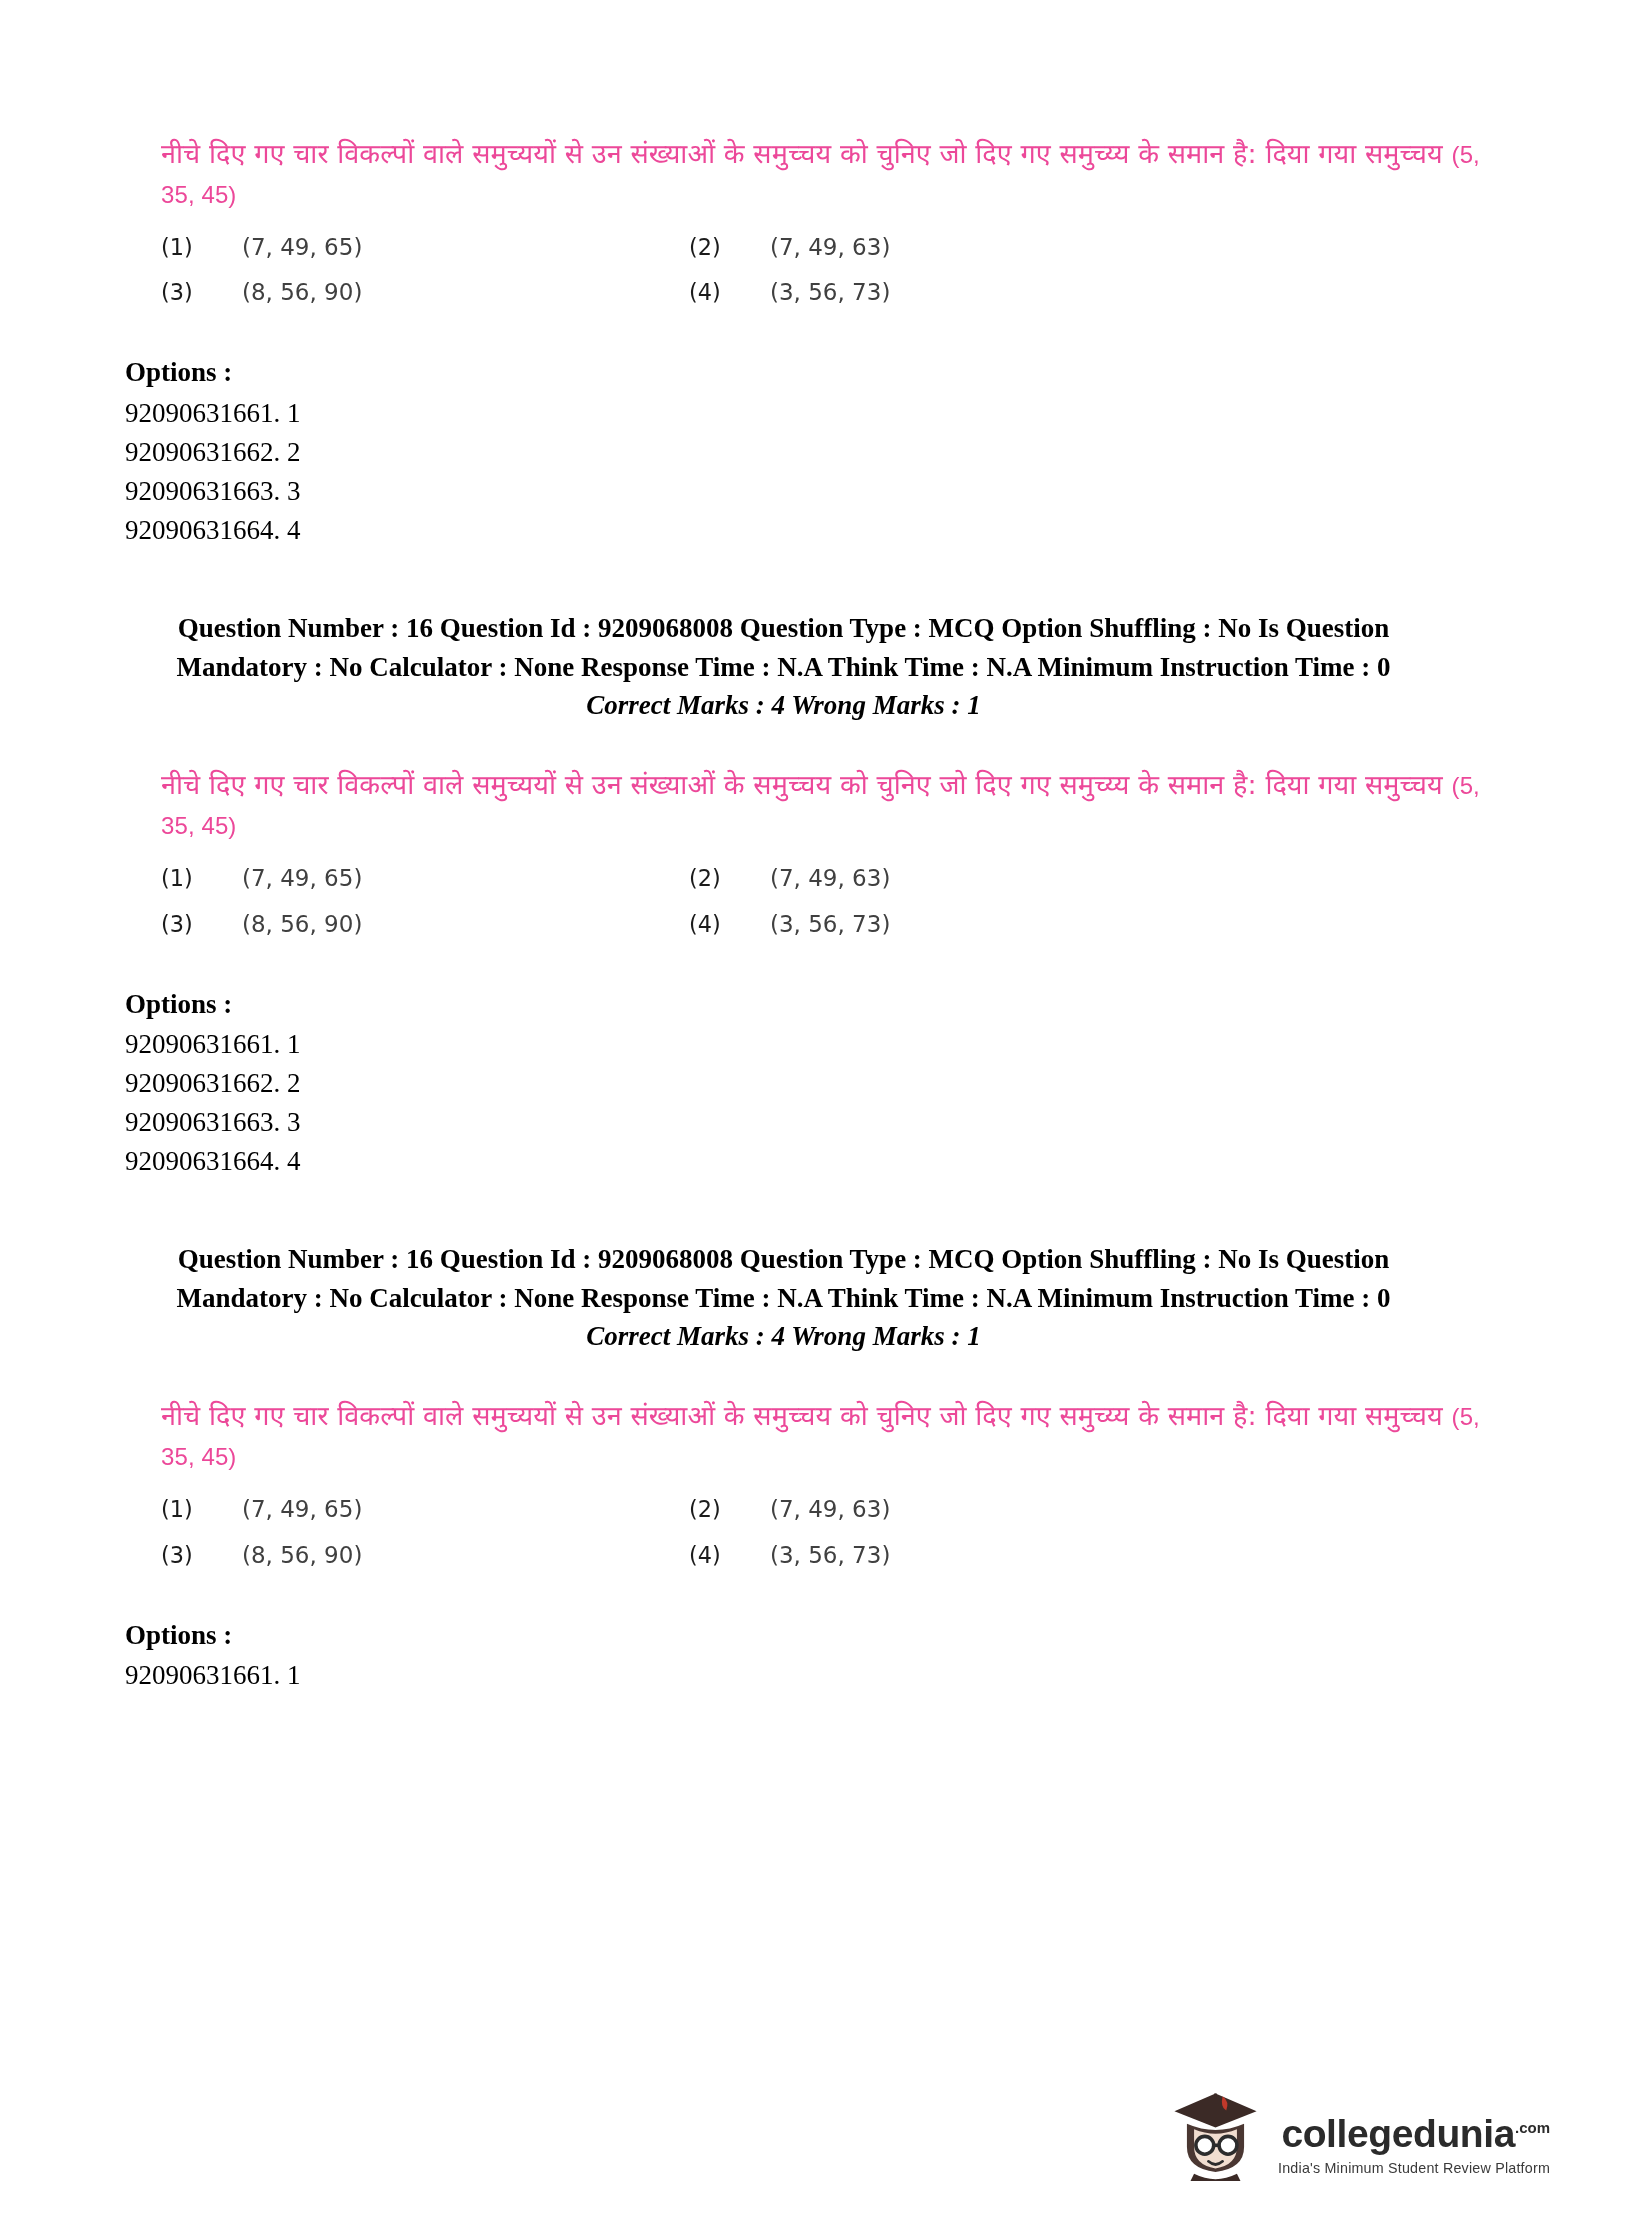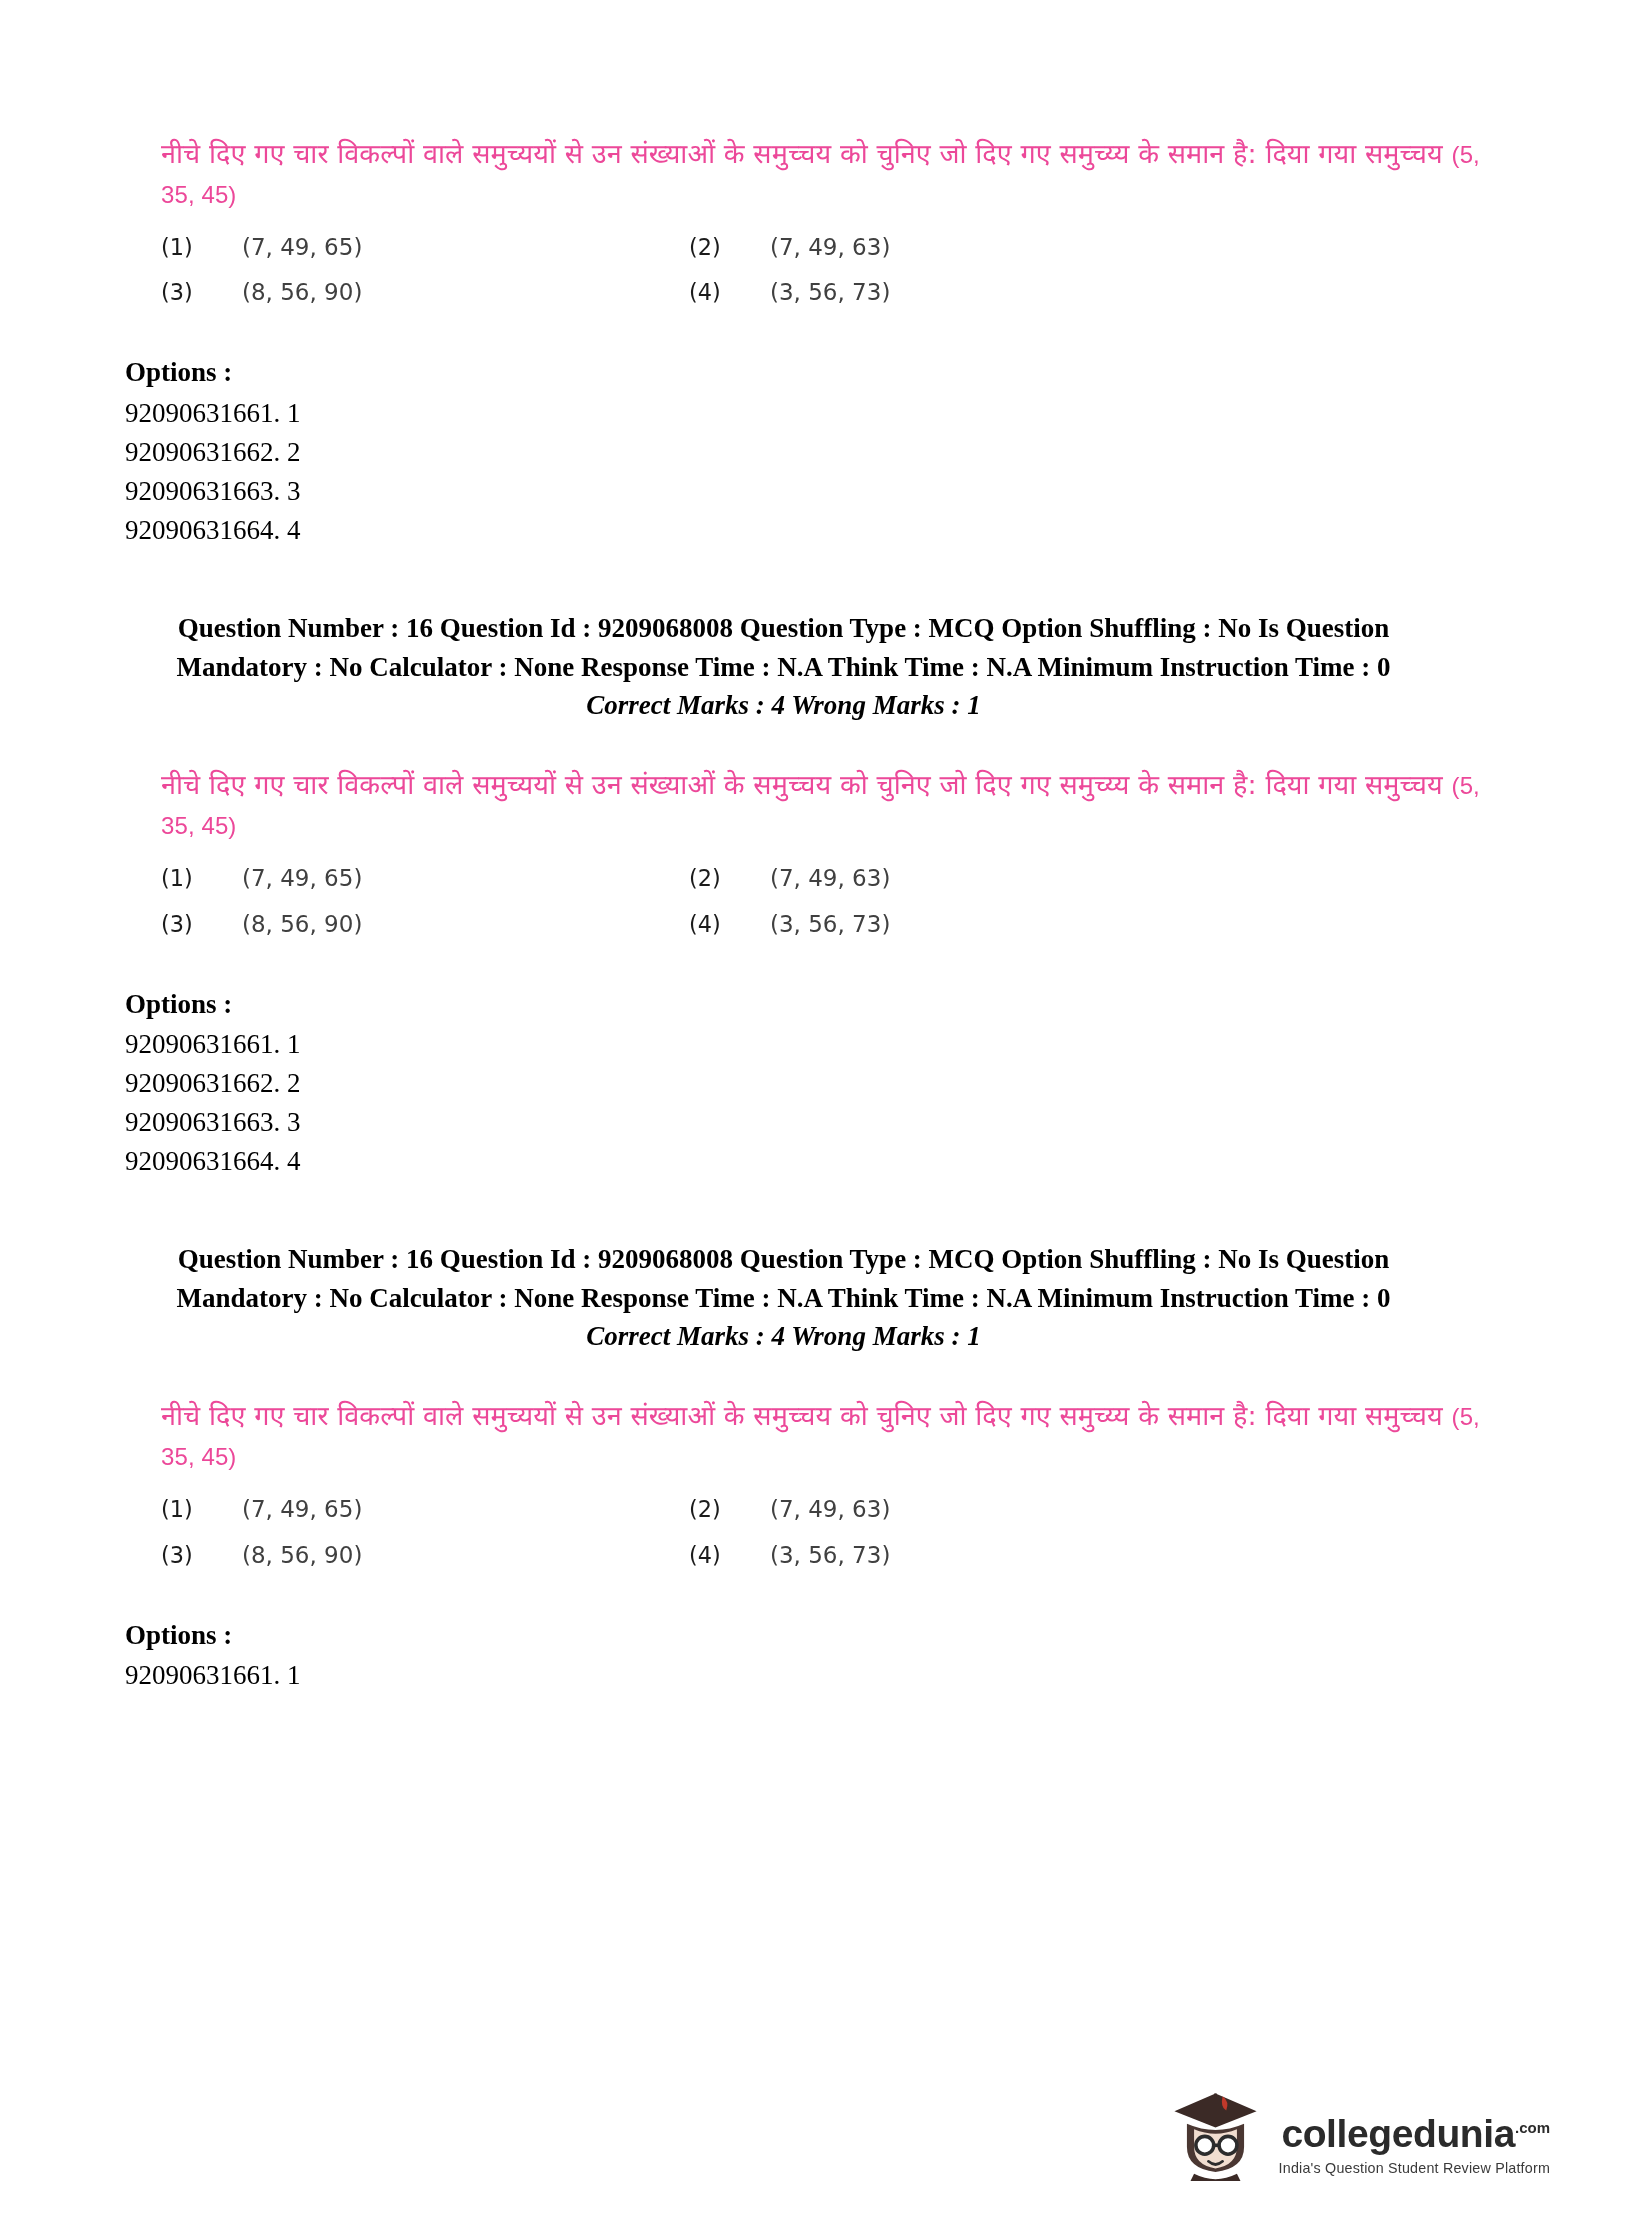--- a/index.html
+++ b/index.html
@@ -267,18 +267,18 @@
         <circle cx="68" cy="72" r="10" fill="#ffffff" stroke="#2c2c2c" stroke-width="4"></circle>
         <path d="M52 72 h6" stroke="#2c2c2c" stroke-width="4"></path>
 
         <path d="M46 90 q8 7 16 0" stroke="#2c2c2c" stroke-width="3" fill="none" stroke-linecap="round"></path>
 
         <path d="M30 104 q24 12 48 0 l4 8 h-56 Z" fill="#3b2a26"></path>
       </svg>
     </div>
     <div class="wm-text">
       <div class="wm-name"><span>collegedunia</span><span class="dotcom">.com</span></div>
-      <div class="wm-tag">India's Question Student Review Platform</div>
+      <div class="wm-tag">India's Minimum Student Review Platform</div>
     </div>
   </div>
 
 </div>
 
 
 </body></html>

